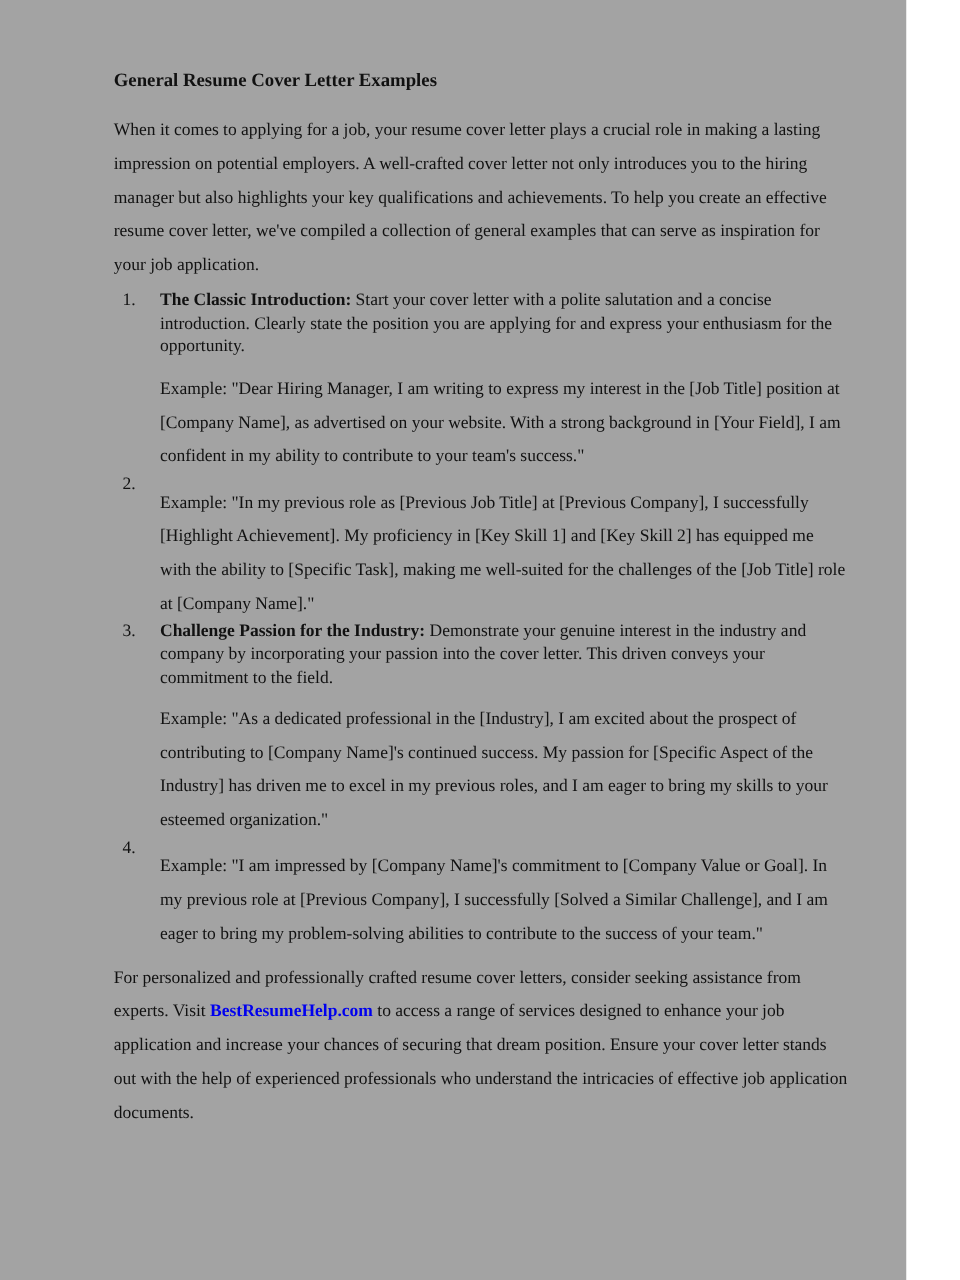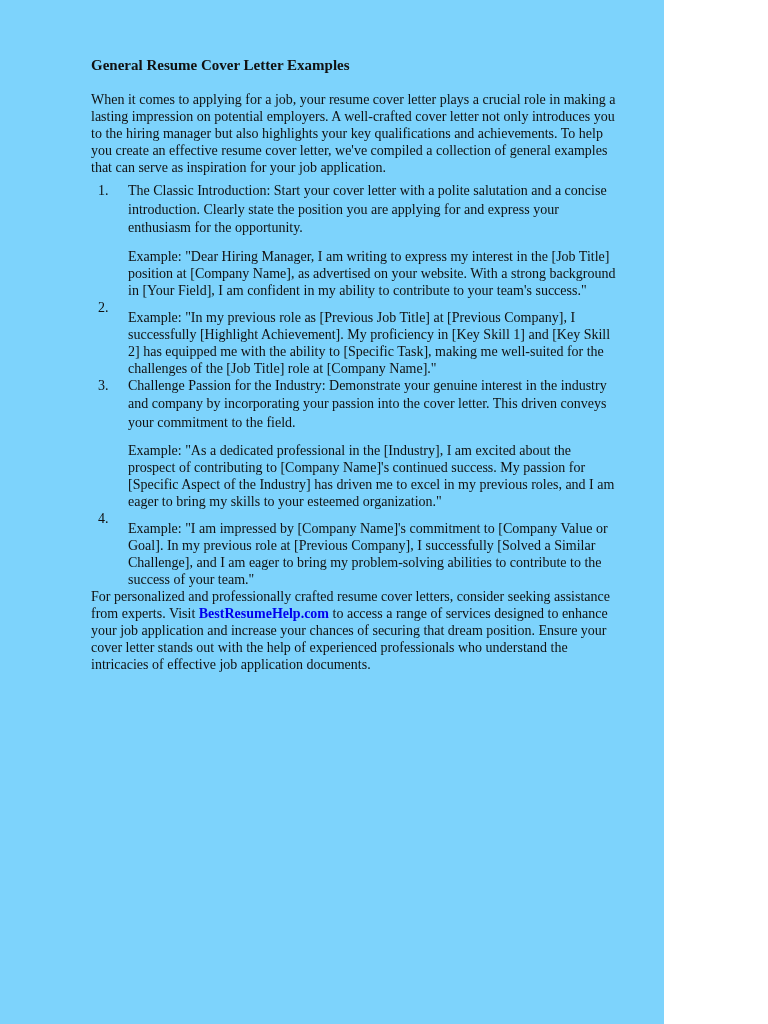--- a/index.html
+++ b/index.html
@@ -9,36 +9,36 @@
   }
   body {
     width: 768px;
     height: 1024px;
     overflow: hidden;
     font-family: "Liberation Serif", "DejaVu Serif", serif;
     color: #111111;
   }
   .page {
     box-sizing: border-box;
-    width: 664px;
+    width: 725px;
     height: 1024px;
     padding: 56px 47px 0 91px;
-    background: #7dd3fc;
+    background: #a3a3a3;
   }
   .doc-title {
     margin: 0;
     font-size: 15px;
     line-height: 19px;
     font-weight: bold;
     color: #111111;
   }
   .para {
     margin: 0;
     font-size: 14px;
-    line-height: 17px;
+    line-height: 27px;
   }
   .intro {
     margin-top: 16px;
   }
   .examples-list {
     list-style: none;
     margin: 6px 0 0 0;
     padding: 0;
   }
   .item {
@@ -55,26 +55,27 @@
   .item-body {
     flex: 1 1 auto;
     min-width: 0;
   }
   .desc {
     margin: 0;
     font-size: 14px;
     line-height: 18.5px;
   }
   .desc b {
-    font-weight: normal;
+    font-weight: bold;
   }
   .example {
     margin: 10px 0 0 0;
   }
   .closing {
+    margin-top: 8px;
   }
   .doc-link {
     color: #0000ee;
     font-weight: bold;
     text-decoration: none;
     cursor: pointer;
   }
 </style>
 </head>
 <body>

